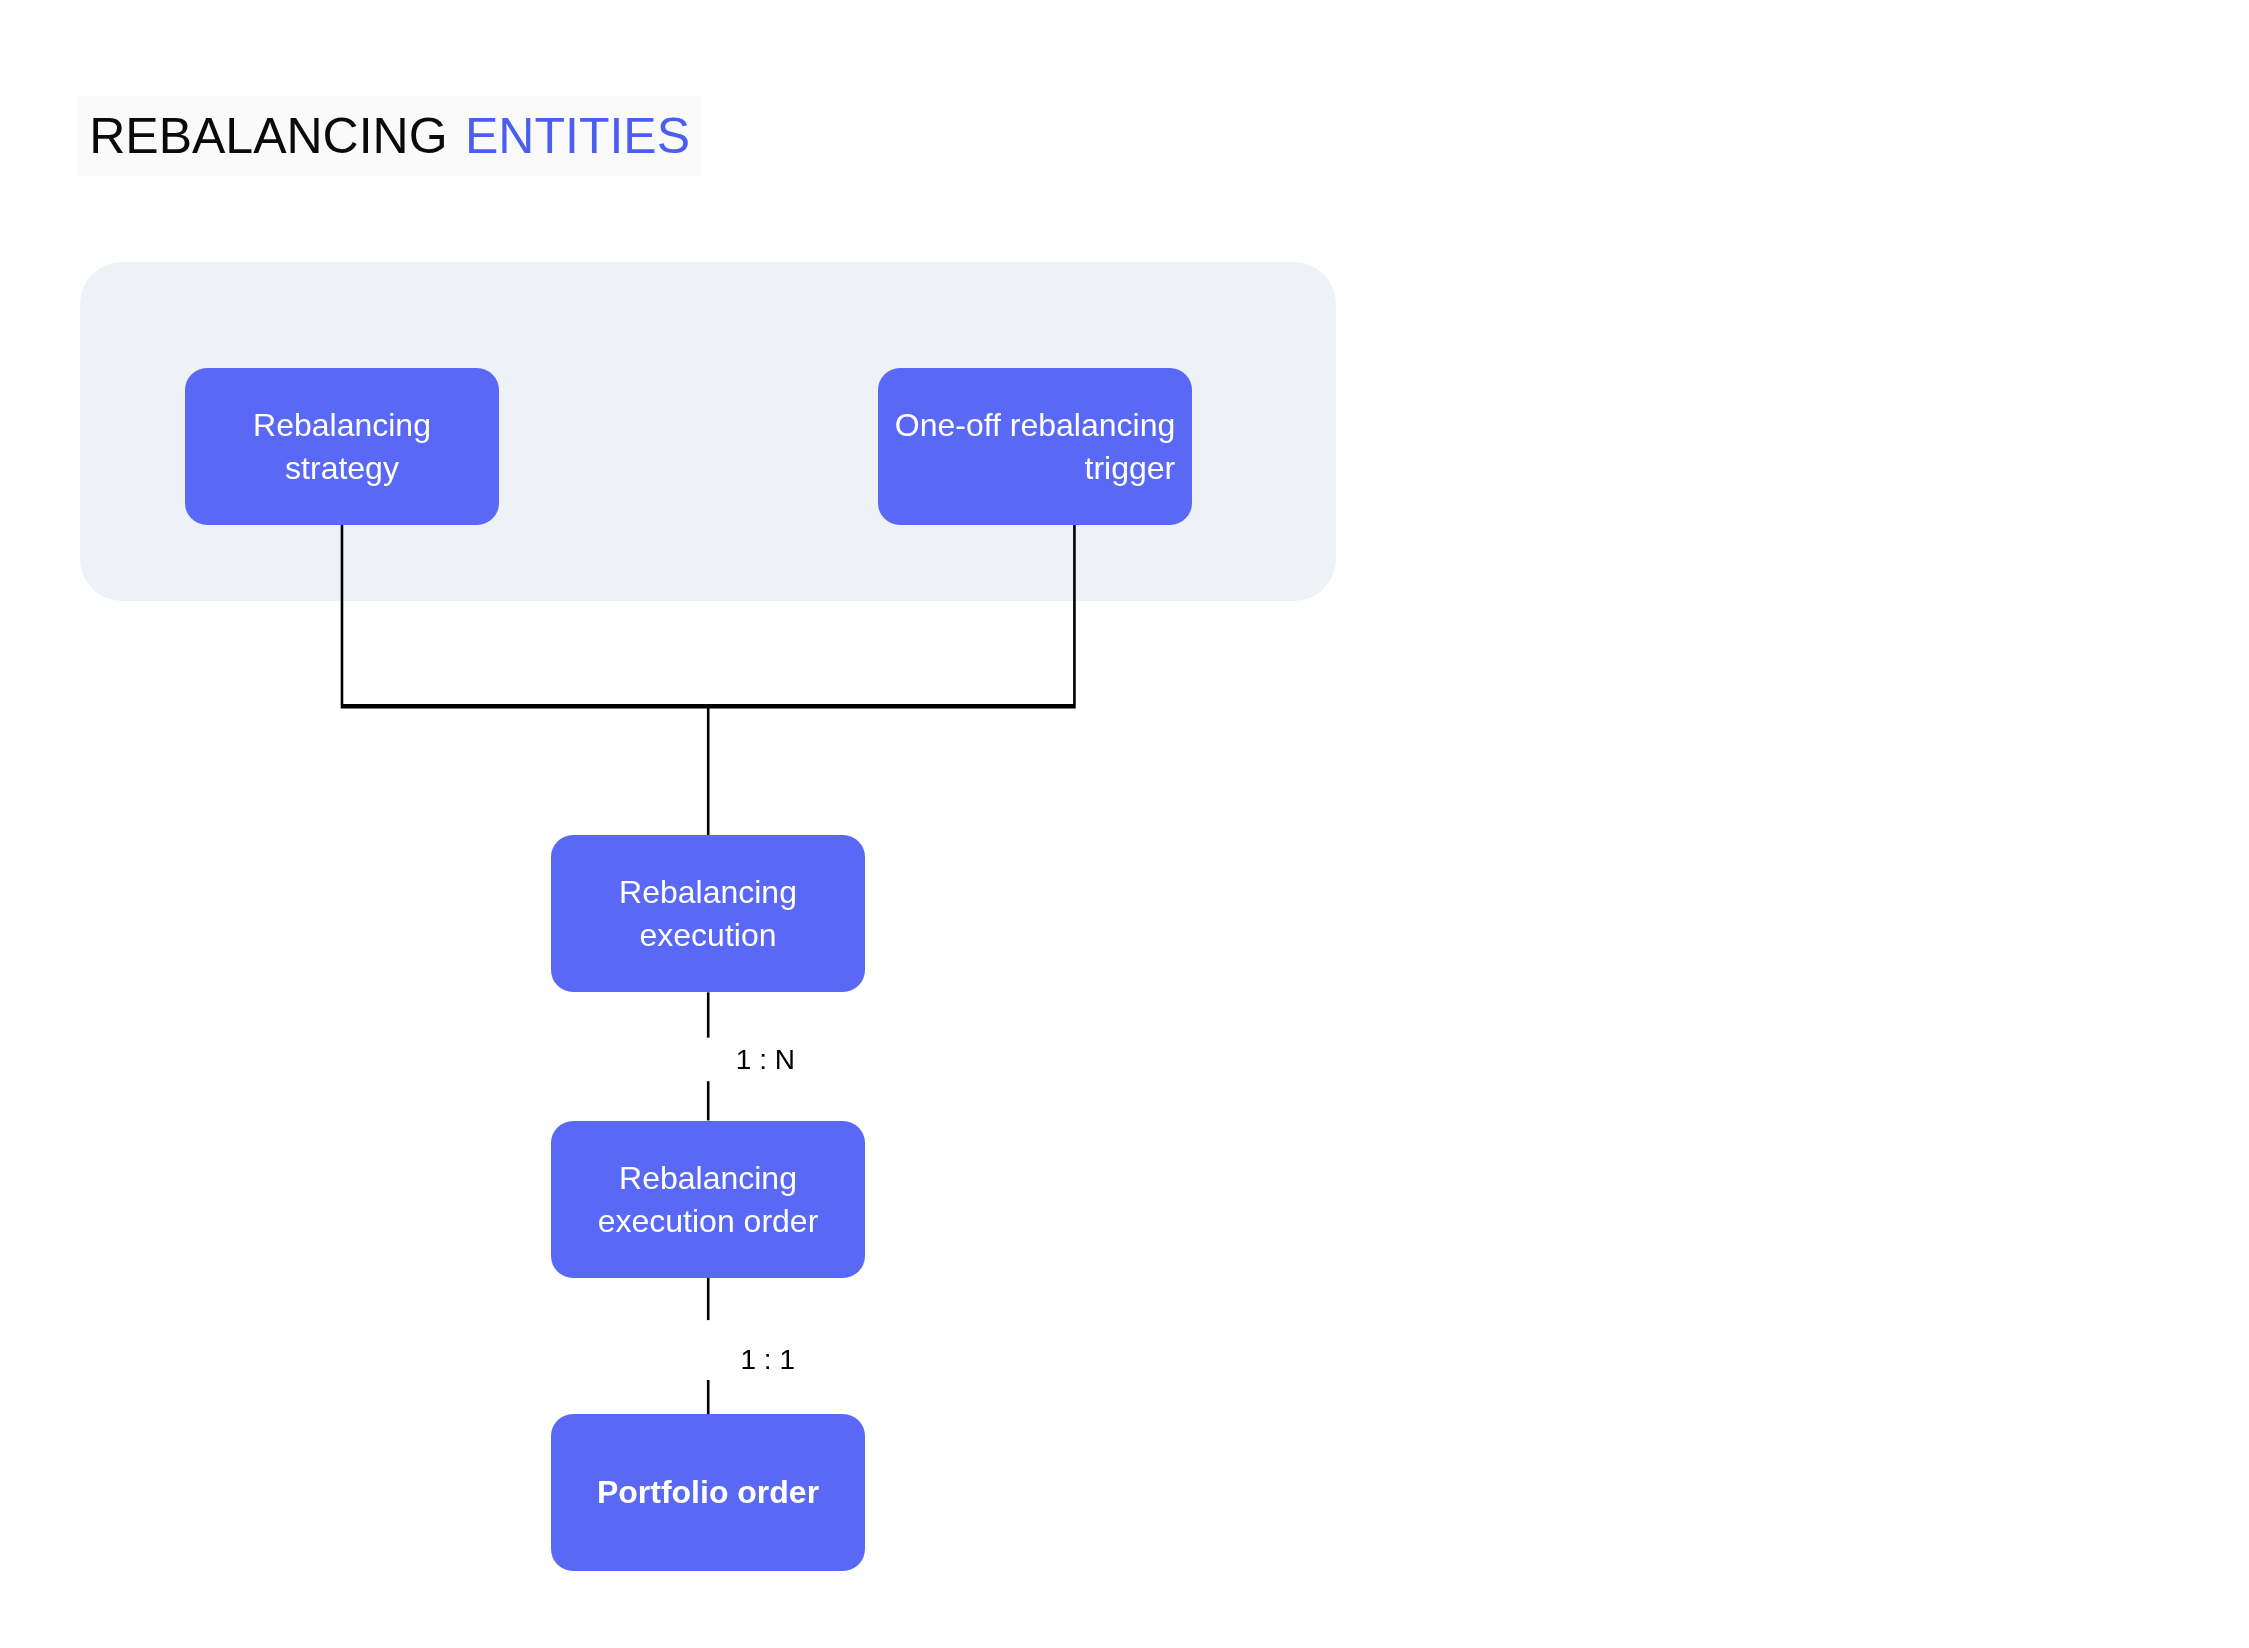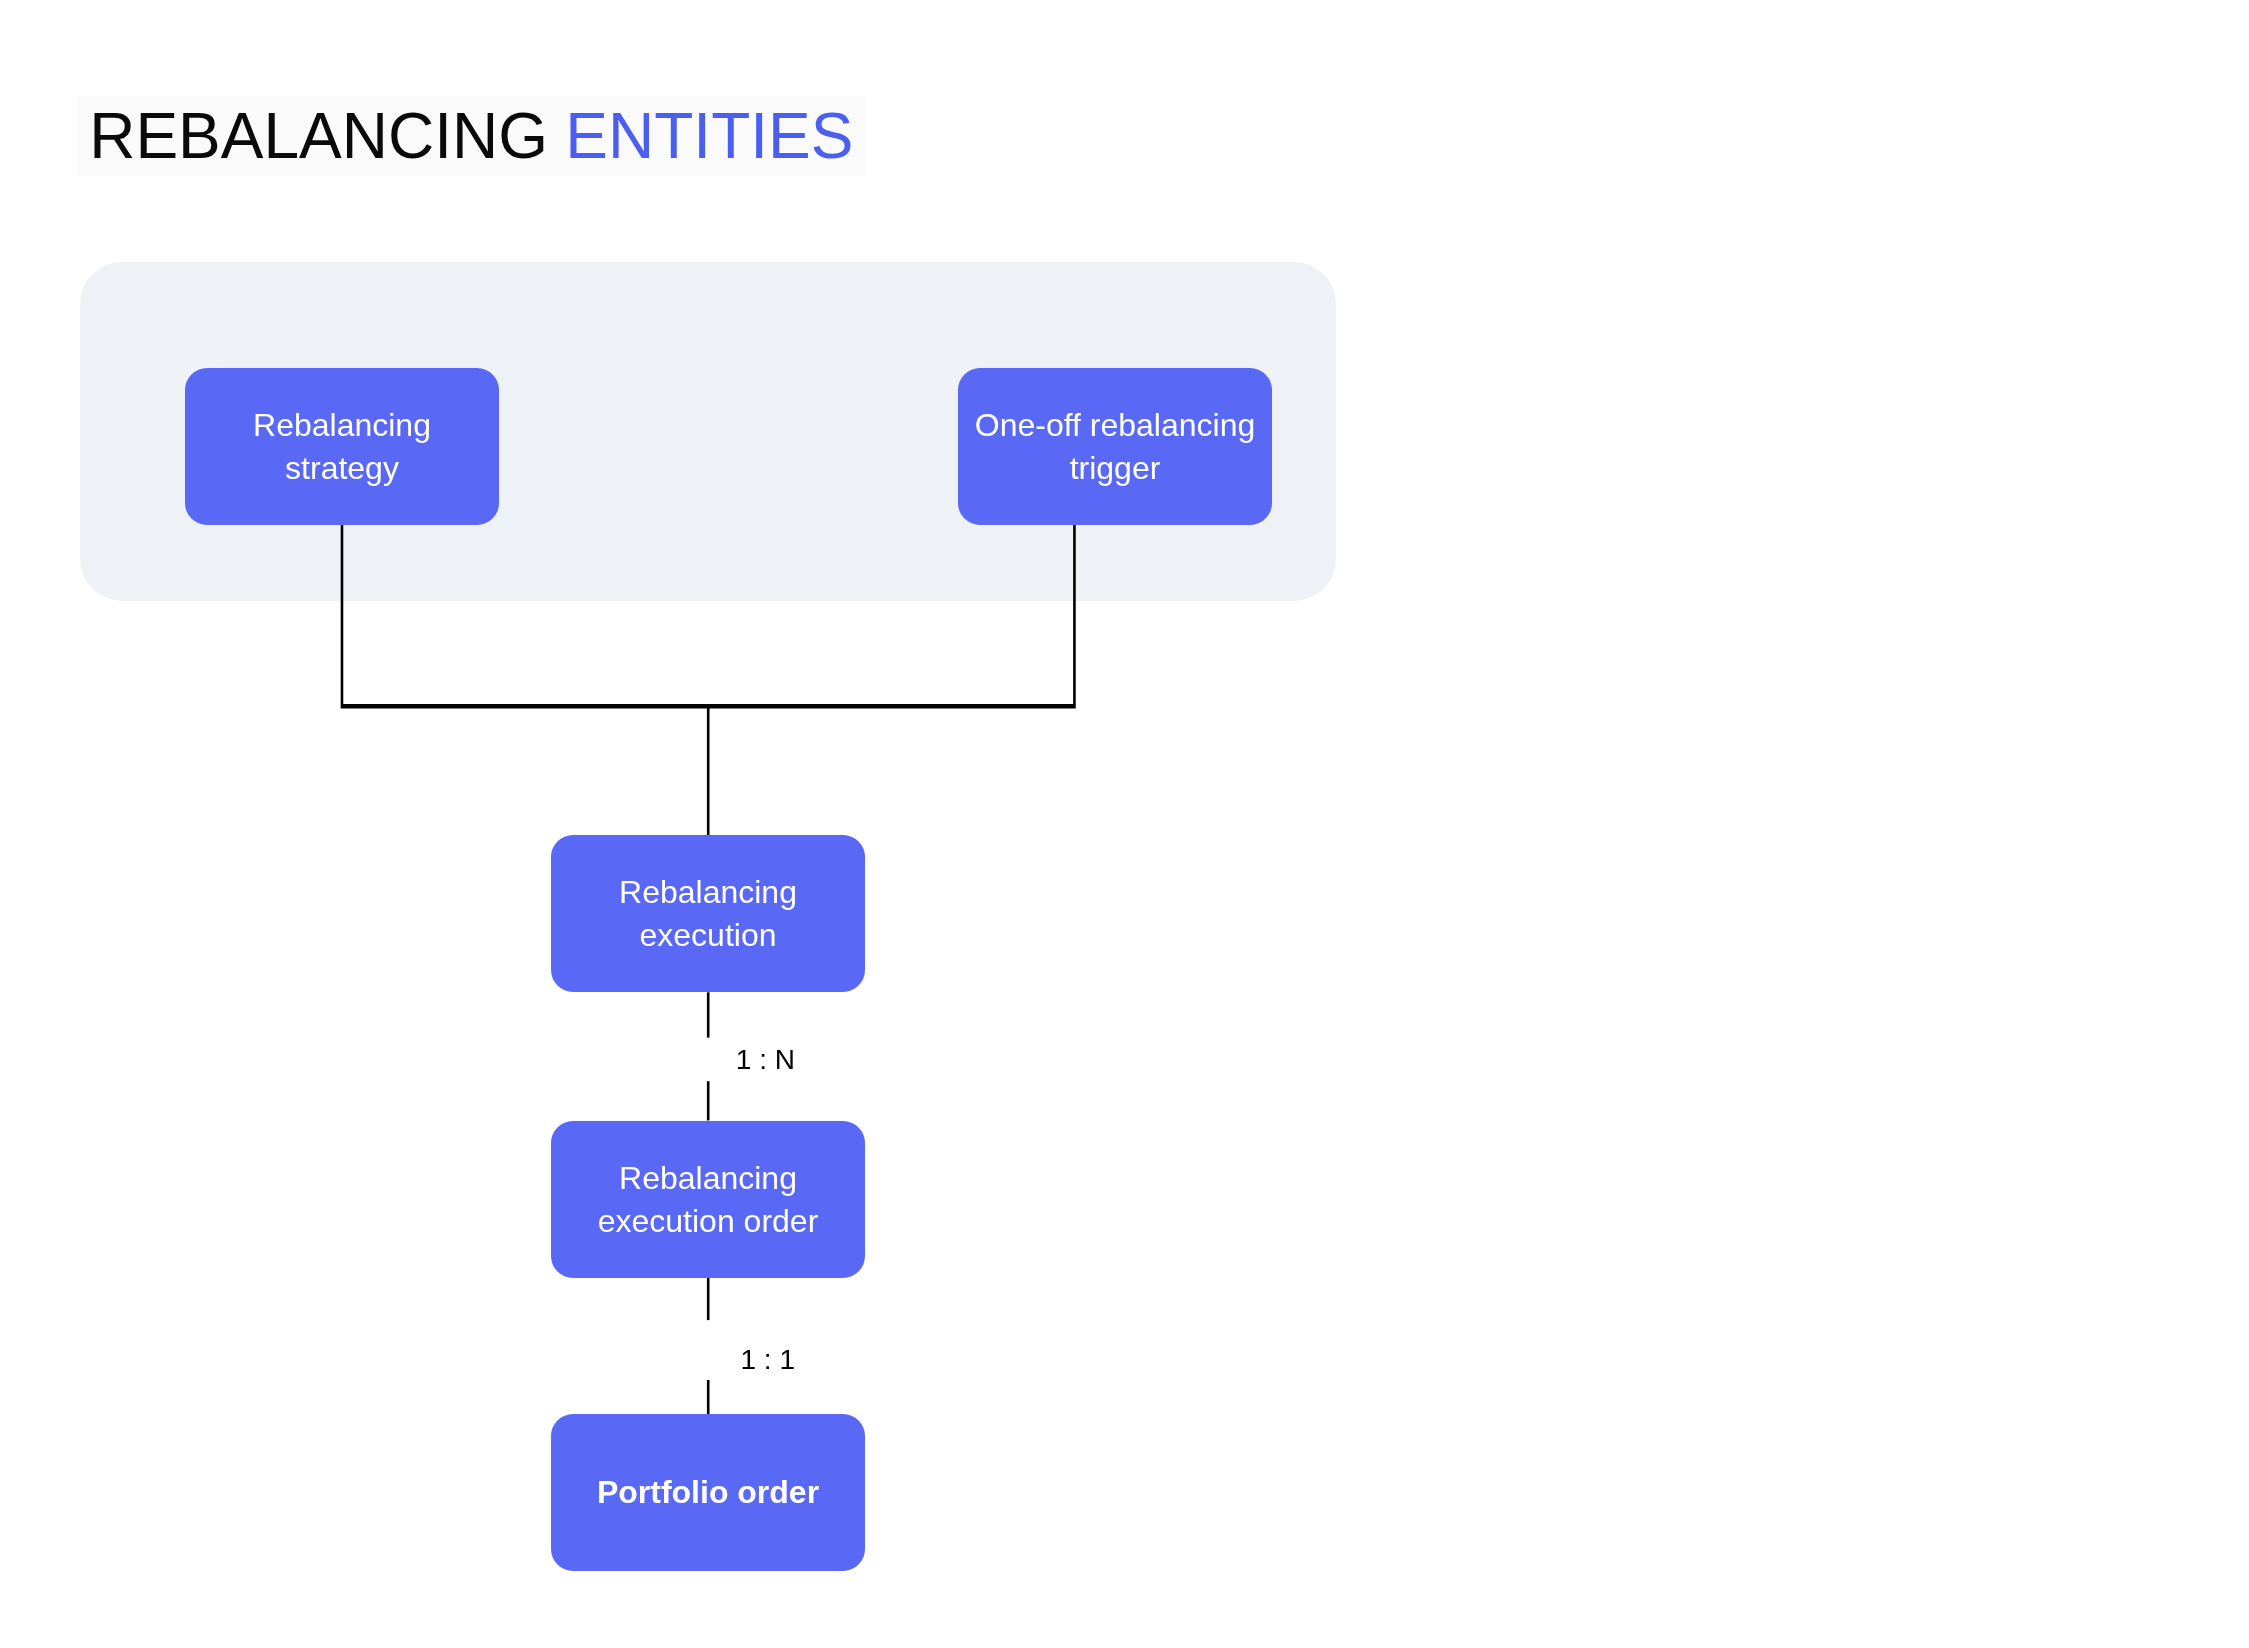--- a/index.html
+++ b/index.html
@@ -18,21 +18,21 @@
     height: 1648px;
   }
   .title {
     position: absolute;
     left: 77px;
     top: 96px;
     height: 80px;
     line-height: 80px;
     padding: 0 12.2px;
     background: #fafafa;
-    font-size: 64px;
+    font-size: 50px;
     font-weight: 400;
     color: #0a0a0a;
     white-space: nowrap;
     letter-spacing: 0px;
   }
   .title .t-black { margin-right: 17.4px; }
   .title .t-blue  { color: #4a5ff0; }
 
   .group {
     position: absolute;
@@ -52,21 +52,21 @@
     color: #ffffff;
     font-size: 32px;
     line-height: 43px;
     display: flex;
     align-items: center;
     justify-content: center;
     text-align: center;
     white-space: pre-line;
   }
   .node-strategy        { left: 185px;  top: 368px;  }
-  .node-trigger         { left: 958px; top: 368px;  }
+  .node-trigger         { left: 878px; top: 368px; text-align: right;  }
   .node-execution       { left: 551px;  top: 835px;  }
   .node-execution-order { left: 551px;  top: 1121px; }
   .node-portfolio-order { left: 551px;  top: 1414px; font-weight: bold; }
 
   .lines {
     position: absolute;
     left: 0; top: 0;
     width: 2250px;
     height: 1648px;
     pointer-events: none;

